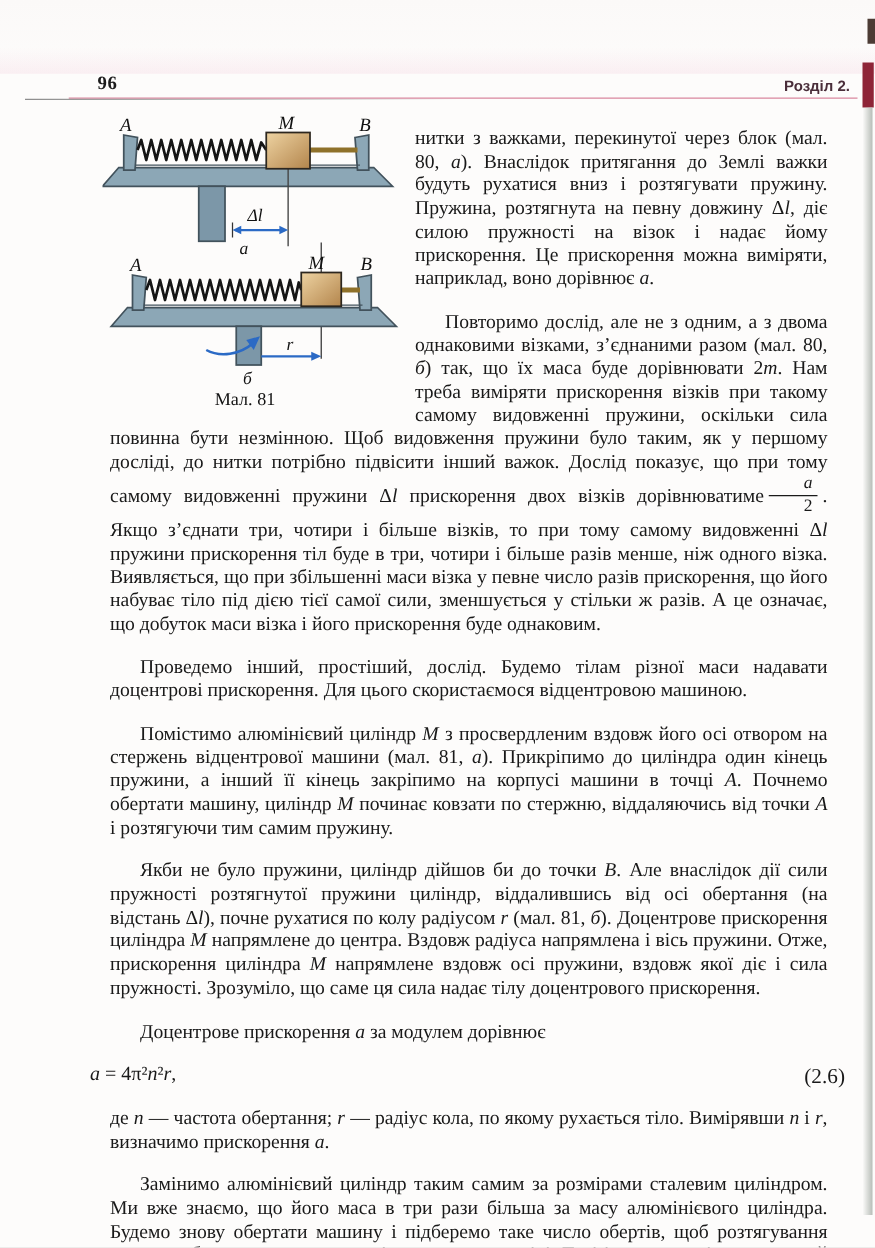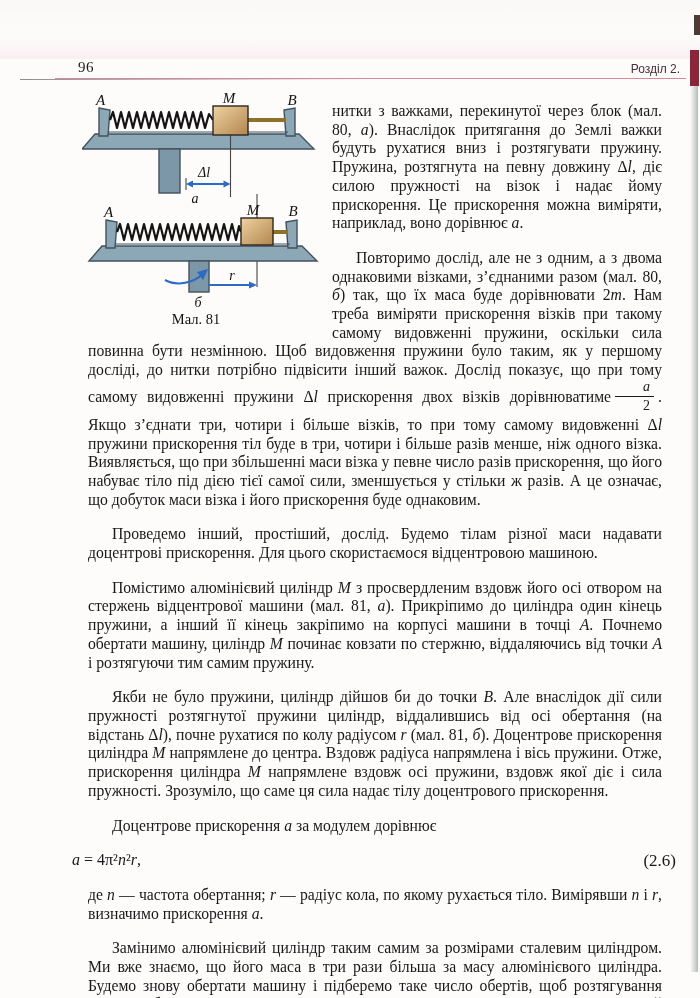--- a/index.html
+++ b/index.html
@@ -15,24 +15,24 @@
   .scan-edge-red{position:absolute;right:1px;top:50px;width:9px;height:36px;background:#8e2437;}
   .scan-corner-mark{position:absolute;right:0;top:15px;width:6px;height:20px;background:#4c3c35;}
   .scan-top-tint{position:absolute;left:0;right:0;top:38px;height:21px;
     background:linear-gradient(180deg,rgba(244,214,226,0),rgba(244,214,226,.35));}
   
   .chapter-bar{
     position:absolute;left:55px;top:59px;width:631px;height:19px;
     background:linear-gradient(90deg,#f7eef1 0%,#f4cdd e0%,#f1b6cd 10%,#efa8c5 20%,#f0a8c6 44%,#ea9abd 62%,#ee9fc2 63%,#eb93ba 100%);
     border-bottom:1px solid #d9879f;
   }
-  .page-num{position:absolute;left:23px;top:0px;font-size:15px;font-weight:400;
+  .page-num{position:absolute;left:23px;top:0px;font-size:15px;font-weight:700;
     letter-spacing:.5px;color:#1c1c1c;}
   .chapter-label{position:absolute;right:6px;top:2.5px;font-family:"Liberation Sans",sans-serif;
-    font-size:12px;font-weight:400;color:#4a2e3a;}
+    font-size:12px;font-weight:700;color:#4a2e3a;}
   .bar-underline{position:absolute;left:20px;top:79px;width:350px;height:1px;
     background:linear-gradient(90deg,#8d8d8d,rgba(141,141,141,0));}
   
   .body-text{
     position:absolute;left:72px;top:86px;width:606px;
     font-size:15.7px;line-height:18.7px;text-align:justify;
   }
   .figure-float{float:left;width:260px;height:247px;margin:0;}
   .figure-float svg{display:block;margin-left:10px;}
   .p{margin:16px;padding:0;}

